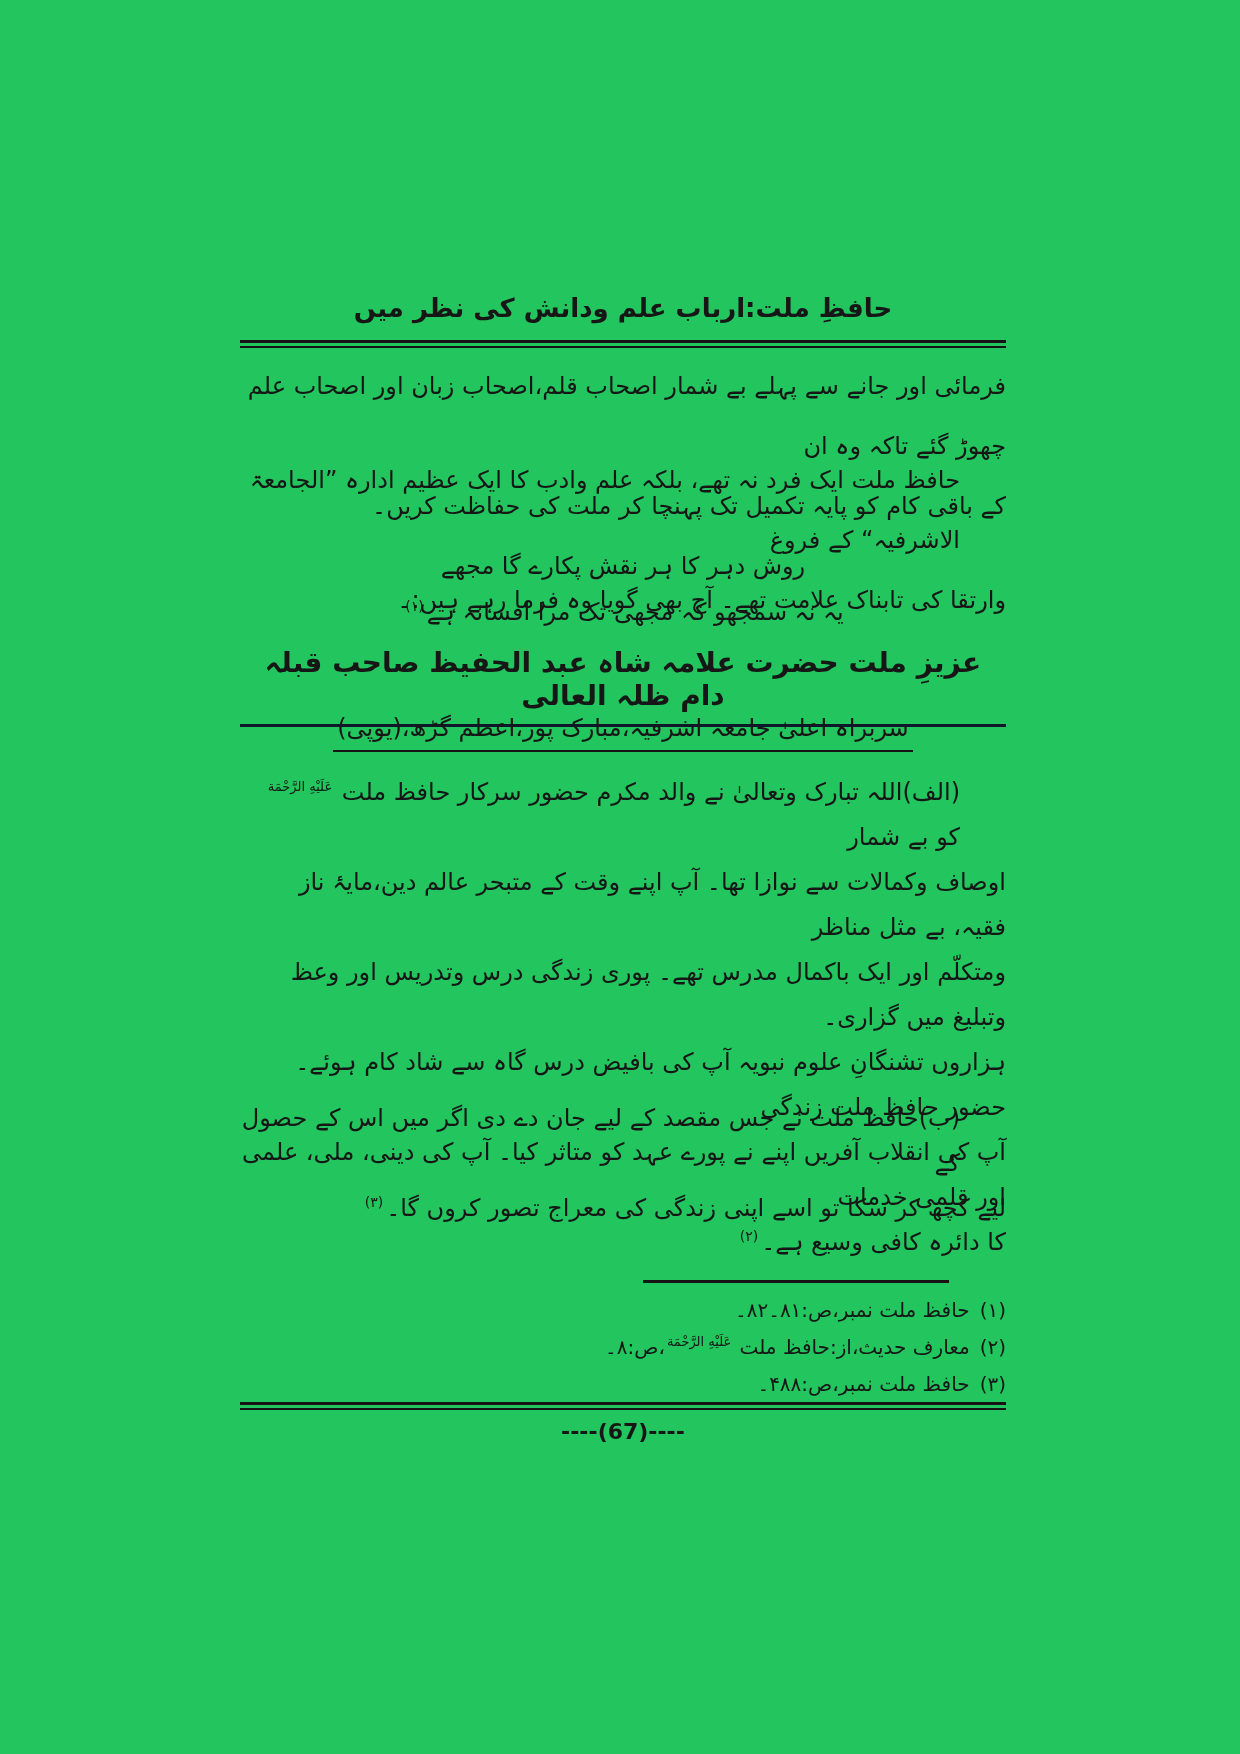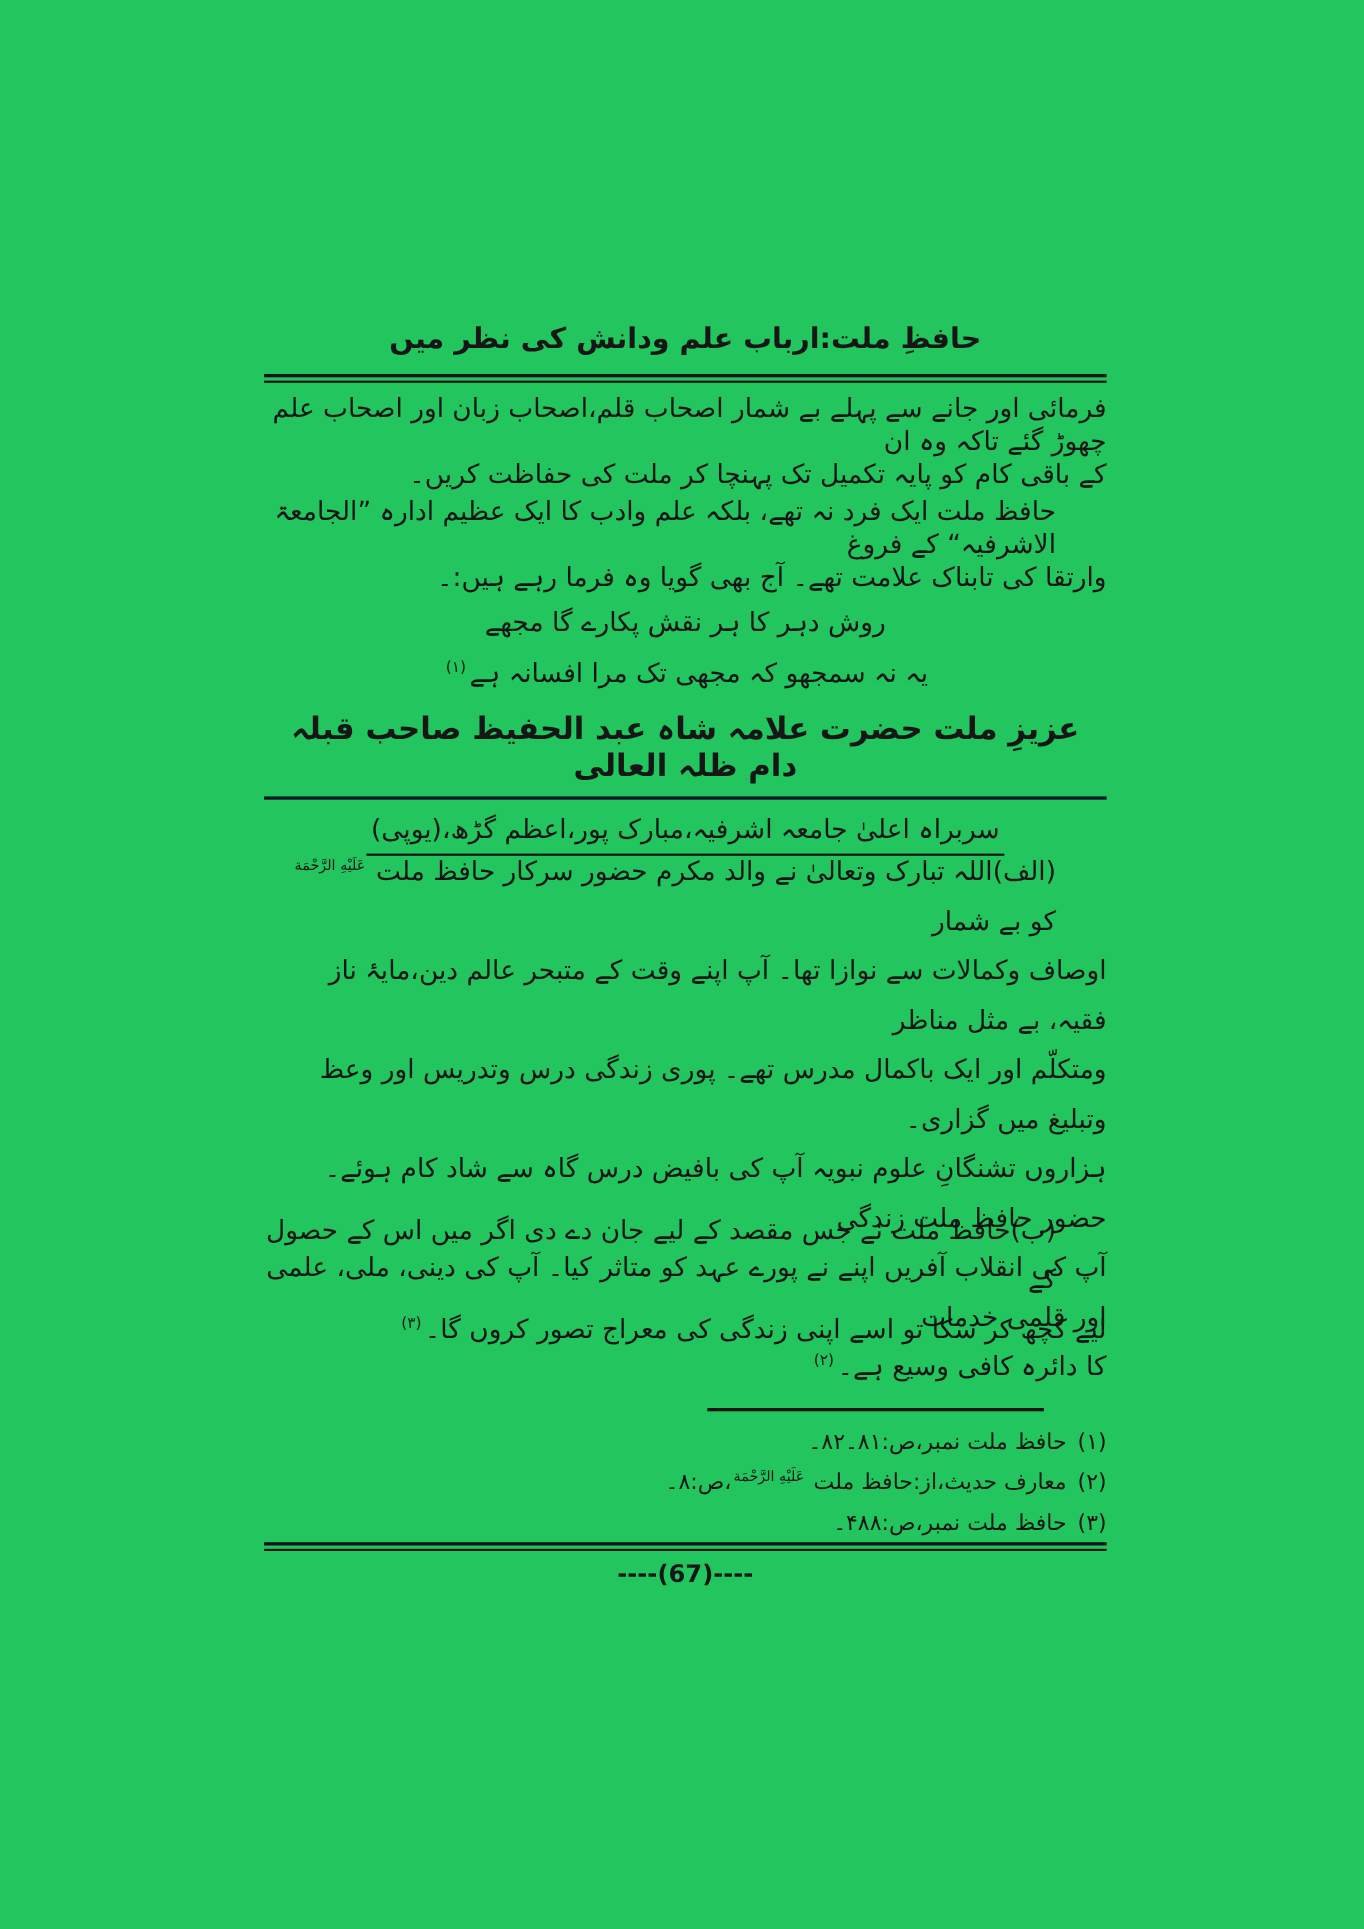--- a/index.html
+++ b/index.html
@@ -29,21 +29,21 @@
     letter-spacing:0.5px;
   }
   .rule-double {
     height:8px;
     border-top:3px solid #151515;
     border-bottom:2px solid #151515;
   }
   .rule-top    { top:340px; }
   .rule-bottom { top:1402px; }
 
-  .body-block { font-size:24px; line-height:30px; text-align:right; }
+  .body-block { font-size:24px; line-height:60px; text-align:right; }
   .blk-intro  { top:356px; }
   .blk-para2  { top:450px; }
   .blk-alif   { top:770px; line-height:45px; }
   .blk-be     { top:1096px; line-height:45px; }
   .indent-first { padding-right:46px; }
 
   .blk-poetry { top:543px; text-align:center; font-size:24px; line-height:46px; }
 
   .blk-heading { top:646px; text-align:center; }
   .heading-text {
@@ -52,21 +52,20 @@
     font-weight:bold;
     padding:0 6px 12px 6px;
     border-bottom:3px solid #0f172a;
   }
   .blk-subheading { top:714px; text-align:center; }
   .subheading-text {
     display:inline-block;
     font-size:24px;
     padding:0 4px 8px 4px;
     border-bottom:2px solid #151515;
-    margin-top:26px;
   }
 
   sup.fn-mark {
     font-size:14px;
     vertical-align:super;
     line-height:0;
     padding:0 3px;
   }
   .honorific {
     font-size:13px;

